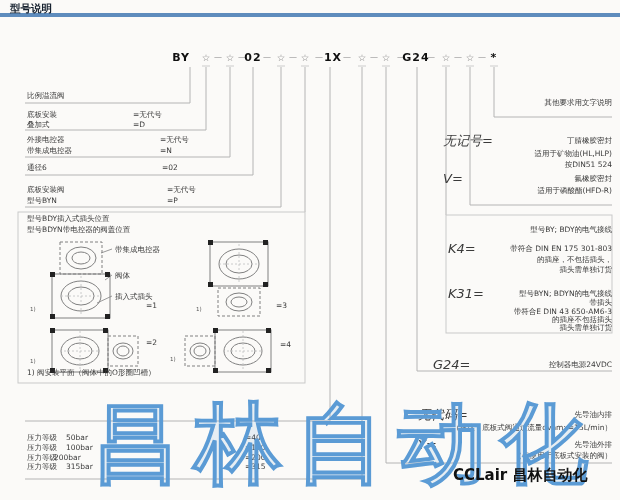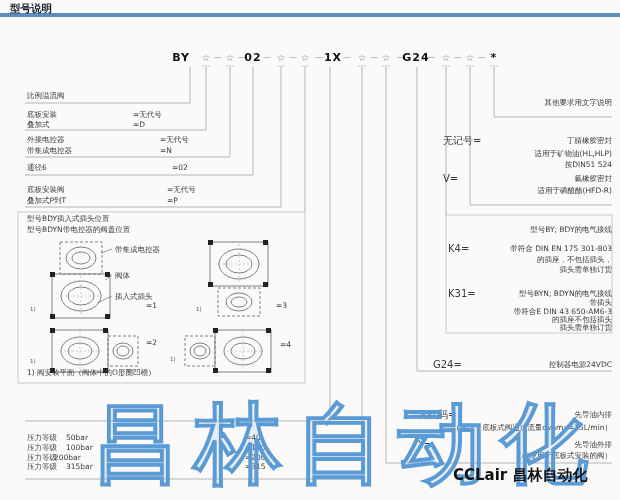--- a/index.html
+++ b/index.html
@@ -1,20 +1,20 @@
 <!DOCTYPE html>
 <html><head>
 <meta charset="utf-8">
 <style>
   html,body{margin:0;padding:0;}
   #page{position:relative;width:620px;height:500px;background:#fbfaf8;overflow:hidden;
         font-family:"DejaVu Sans","Liberation Sans",sans-serif;color:#2e2e2e;}
   .lbl{position:absolute;font-size:7.5px;line-height:8px;white-space:nowrap;color:#3a3a3a;z-index:10;}
   .rt{}
-  .key{position:absolute;font-size:10px;line-height:8px;white-space:nowrap;color:#3a3a3a;z-index:10;}
+  .key{position:absolute;font-size:13px;line-height:8px;white-space:nowrap;color:#3a3a3a;z-index:10;font-style:italic;}
   .tok{position:absolute;top:51px;width:34px;text-align:center;font-size:11px;font-weight:bold;
        color:#101010;letter-spacing:1px;z-index:10;}
   .star{position:absolute;top:52px;width:24px;text-align:center;font-size:9.5px;color:#8a8a8a;z-index:10;}
   .dash{position:absolute;top:53px;width:12px;text-align:center;font-size:8px;color:#9a9a9a;z-index:10;}
   .wm{position:absolute;font-weight:bold;color:rgba(91,155,213,0.12);
       -webkit-text-stroke:1.2px #5b9bd5;z-index:40;pointer-events:none;white-space:nowrap;}
   .tiny{position:absolute;font-size:5.5px;color:#555;z-index:10;}
   #titlebar{position:absolute;left:0;top:13px;width:620px;height:4px;z-index:4;}
   #pagetitle{position:absolute;left:10px;top:2px;font-size:10.5px;font-weight:bold;color:#15202e;z-index:10;}
   #brand{position:absolute;left:453px;top:466px;font-size:15px;font-weight:600;color:#111;z-index:45;}
@@ -159,25 +159,25 @@
   <span class="lbl" style="left:133px;top:111px">=无代号</span>
   <span class="lbl" style="left:27px;top:121px">叠加式</span>
   <span class="lbl" style="left:133px;top:121px">=D</span>
 
   <span class="lbl" style="left:27px;top:136px">外接电控器</span>
   <span class="lbl" style="left:160px;top:136px">=无代号</span>
   <span class="lbl" style="left:27px;top:147px">带集成电控器</span>
   <span class="lbl" style="left:160px;top:147px">=N</span>
 
   <span class="lbl" style="left:27px;top:164px">通径6</span>
-  <span class="lbl" style="left:172px;top:164px">=02</span>
+  <span class="lbl" style="left:162px;top:164px">=02</span>
 
   <span class="lbl" style="left:27px;top:186px">底板安装阀</span>
   <span class="lbl" style="left:167px;top:186px">=无代号</span>
-  <span class="lbl" style="left:27px;top:197px">叠加式P到T</span>
+  <span class="lbl" style="left:27px;top:197px">型号BYN</span>
   <span class="lbl" style="left:167px;top:197px">=P</span>
 
   <span class="lbl" style="left:27px;top:215px">型号BDY插入式插头位置</span>
   <span class="lbl" style="left:27px;top:226px">型号BDYN带电控器的阀盖位置</span>
   <span class="lbl" style="left:115px;top:246px">带集成电控器</span>
   <span class="lbl" style="left:115px;top:272px">阀体</span>
   <span class="lbl" style="left:115px;top:293px">插入式插头</span>
   <span class="lbl" style="left:146px;top:302px">=1</span>
   <span class="lbl" style="left:276px;top:302px">=3</span>
   <span class="lbl" style="left:146px;top:339px">=2</span>

